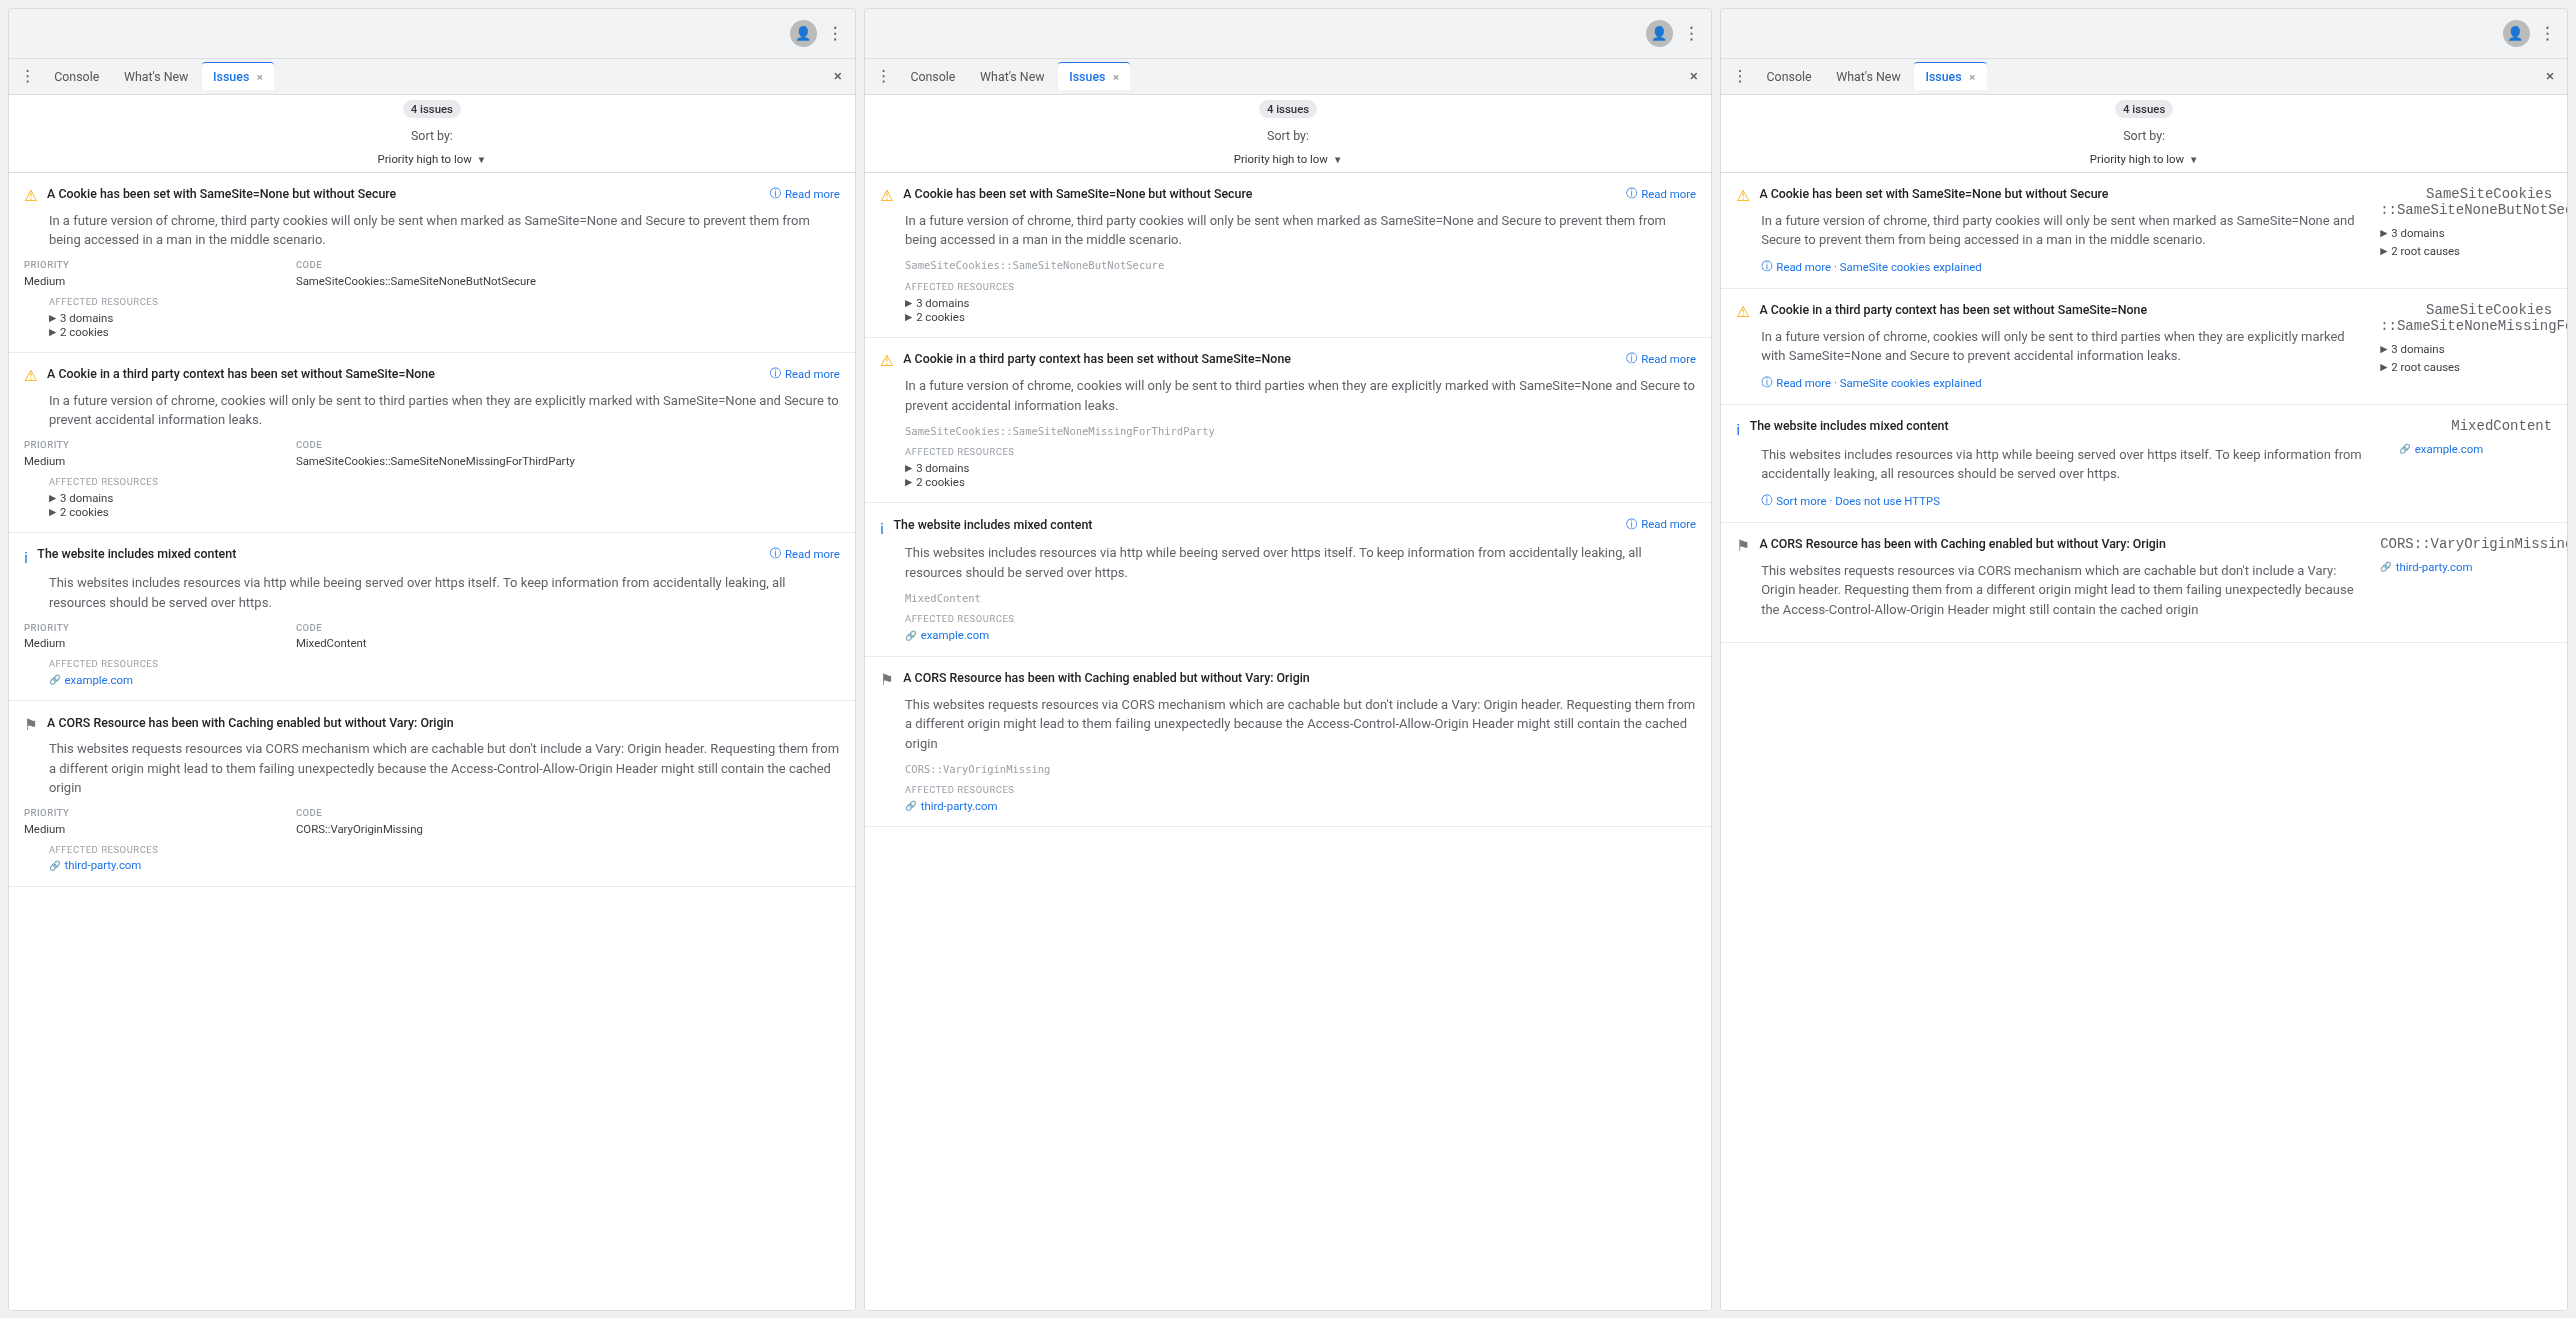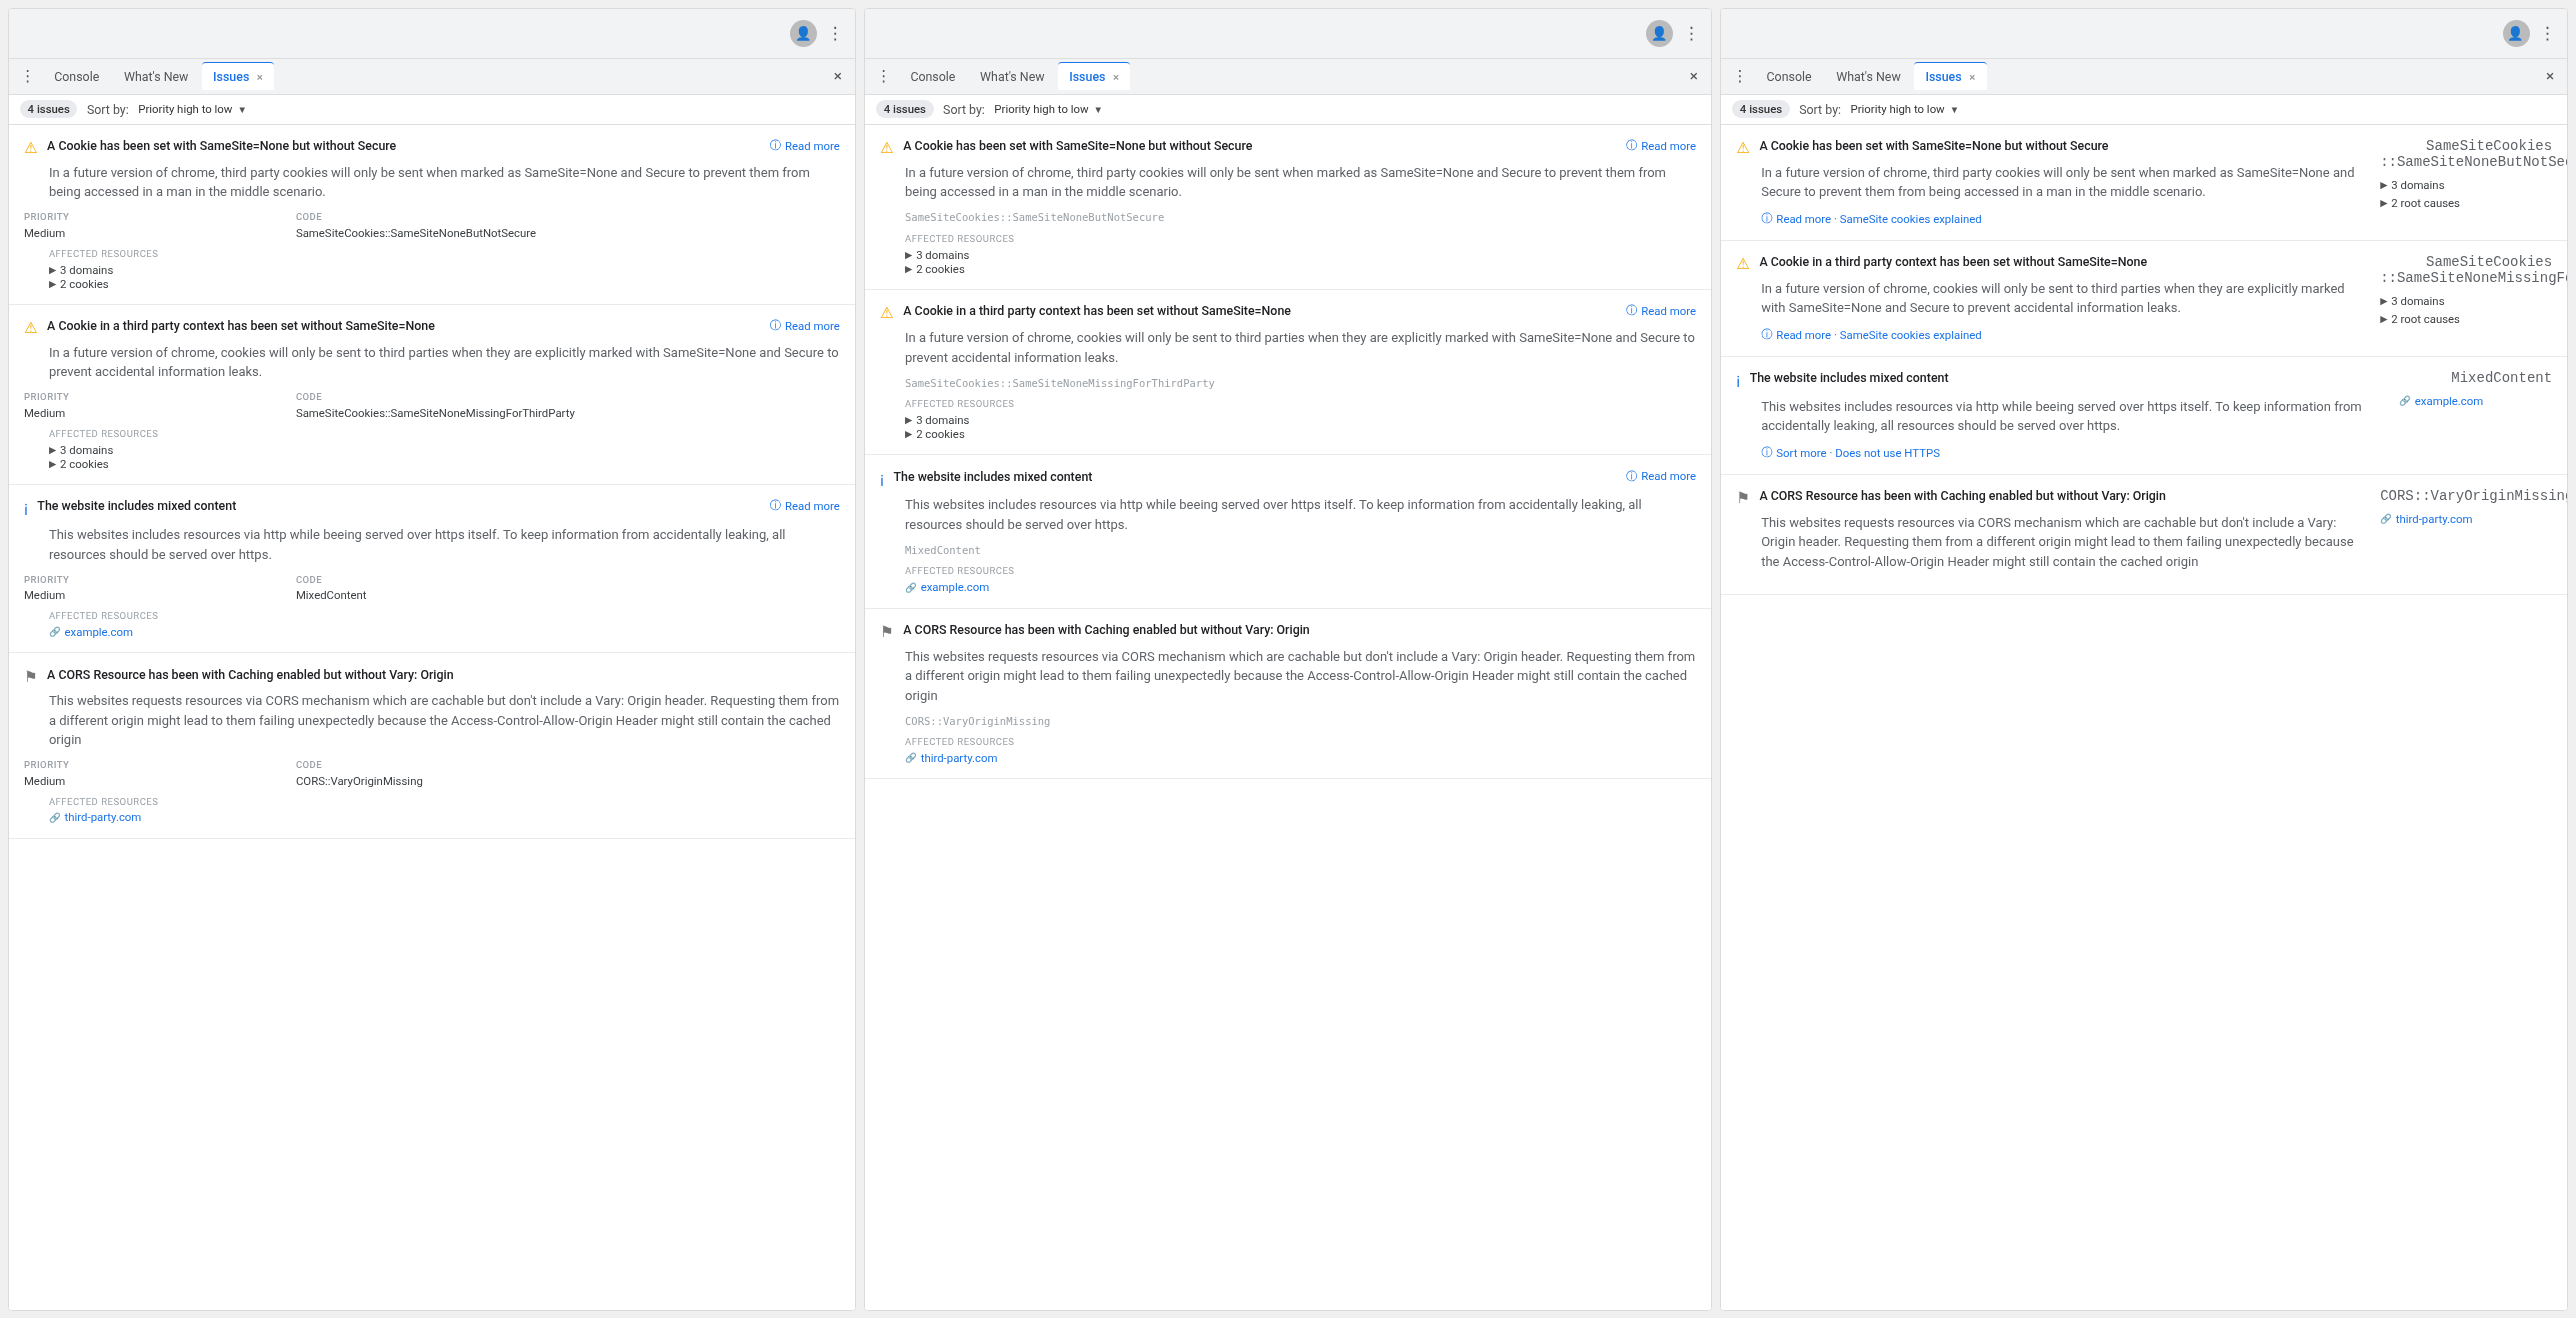--- a/index.html
+++ b/index.html
@@ -95,20 +95,21 @@
       padding: 3.8px 7.6px;
     }
     .toolbar {
       display: flex;
       align-items: center;
       padding: 5.7px 11.4px;
       background: #fff;
       border-bottom: 1px solid #ddd;
       gap: 9.5px;
       font-size: 12.4px;
+      flex-direction: column;
     }
     .issues-count {
       background: #e8eaed;
       border-radius: 9.5px;
       padding: 1.9px 7.6px;
       font-size: 11.4px;
       font-weight: 500;
       color: #333;
     }
     .sort-label { color: #555; }

